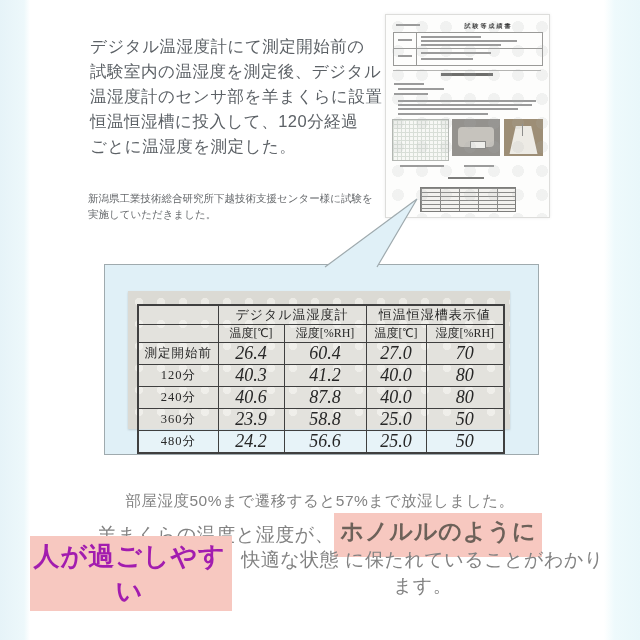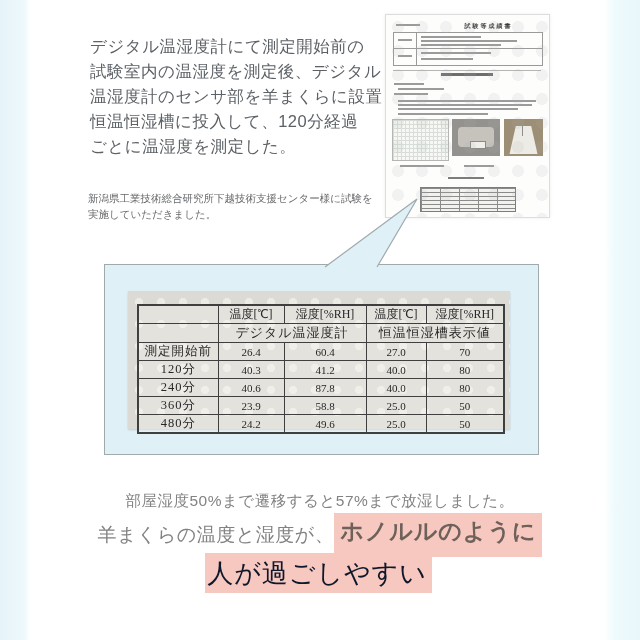--- a/index.html
+++ b/index.html
@@ -44,31 +44,31 @@
 
   
   .scan{left:128px;top:291px;width:382px;height:138px;background:#dbdad4;z-index:3;
     background-image:radial-gradient(circle,rgba(238,237,231,.9) 0 26%,transparent 28%);background-size:22px 22px;box-shadow:0 1px 2px rgba(0,0,0,.15);}
   table.results{position:absolute;left:9px;top:13px;border-collapse:collapse;table-layout:fixed;width:366px;
     font-family:"Liberation Serif",serif;color:#272727;background:rgba(255,255,255,.22);}
   table.results td,table.results th{border:1px solid #3f3f3f;text-align:center;padding:0;height:15px;font-weight:normal;overflow:hidden;white-space:nowrap;}
   table.results .grp{font-size:13px;letter-spacing:1px;}
   table.results .sub{font-size:12px;}
   table.results .lbl{font-size:12.5px;letter-spacing:1px;margin-top:32px;}
-  table.results .num{font-size:11px;}
+  table.results .num{font-size:18px;font-style:italic;}
   table.results{border:2px solid #3f3f3f;}
 
   
   .conclusion{left:30px;top:486px;width:580px;text-align:center;color:#828282;}
   .c-line{font-size:15.5px;line-height:30px;letter-spacing:.5px;}
   .c-line3{margin-top:2px;height:34px;display:flex;align-items:center;justify-content:center;}
   .c-line4{margin-top:2px;height:38px;display:flex;align-items:center;justify-content:center;}
   .hl{background:#f7c8c0;}
   .hl3{font-size:23px;font-weight:bold;color:#6d6159;letter-spacing:1px;padding:3px 6px 10px 6px;}
-  .hl4{font-size:26px;font-weight:normal;color:#0f172a;letter-spacing:1px;padding:3px 5px 2px 2px;margin-right:3px;}
+  .hl4{font-size:26px;font-weight:bold;color:#a21caf;letter-spacing:1px;padding:3px 5px 2px 2px;margin-right:3px;}
   .small-after{font-size:19px;letter-spacing:.5px;}
 </style>
 </head>
 <body>
 
 <div class="abs strip strip-left"></div>
 <div class="abs strip strip-right"></div>
 
 <div class="abs intro">
   <div class="intro-body">デジタル温湿度計にて測定開始前の
@@ -130,29 +130,29 @@
     <colgroup>
         <col style="width:80px">
         <col style="width:66px">
         <col style="width:82px">
         <col style="width:60px">
         <col style="width:78px">
       </colgroup>
     <tbody>
         <tr>
       <th></th>
+      <th class="grp" colspan="2">デジタル温湿度計</th>
+      <th class="grp" colspan="2">恒温恒湿槽表示値</th>
+    </tr>
+    <tr>
+      <th></th>
       <th class="sub">温度[℃]</th>
       <th class="sub">湿度[%RH]</th>
       <th class="sub">温度[℃]</th>
       <th class="sub">湿度[%RH]</th>
-    </tr>
-    <tr>
-      <th></th>
-      <th class="grp" colspan="2">デジタル温湿度計</th>
-      <th class="grp" colspan="2">恒温恒湿槽表示値</th>
     </tr>
     <tr>
       <td class="lbl">測定開始前</td>
       <td class="num">26.4</td>
       <td class="num">60.4</td>
       <td class="num">27.0</td>
       <td class="num">70</td>
     </tr>
     <tr>
       <td class="lbl">120分</td>
@@ -171,30 +171,31 @@
     <tr>
       <td class="lbl">360分</td>
       <td class="num">23.9</td>
       <td class="num">58.8</td>
       <td class="num">25.0</td>
       <td class="num">50</td>
     </tr>
     <tr>
       <td class="lbl">480分</td>
       <td class="num">24.2</td>
-      <td class="num">49.6</td>
+      <td class="num">56.6</td>
       <td class="num">25.0</td>
       <td class="num">50</td>
     </tr>
   </tbody>
     </table>
 </div>
 
 <div class="abs conclusion">
   <div class="c-line">部屋湿度50%まで遷移すると57%まで放湿しました。</div>
   <div class="c-line3">
     <span class="small-after">羊まくらの温度と湿度が、</span>
     <span class="hl hl3" style="background: rgb(247, 200, 192);">ホノルルのように</span>
   </div>
   <div class="c-line4">
     <span class="hl hl4" style="background: rgb(247, 200, 192);">人が過ごしやすい</span>
+    <span class="small-after">快適な状態 に保たれていることがわかります。</span>
   </div>
 </div>
 
 </body></html>

